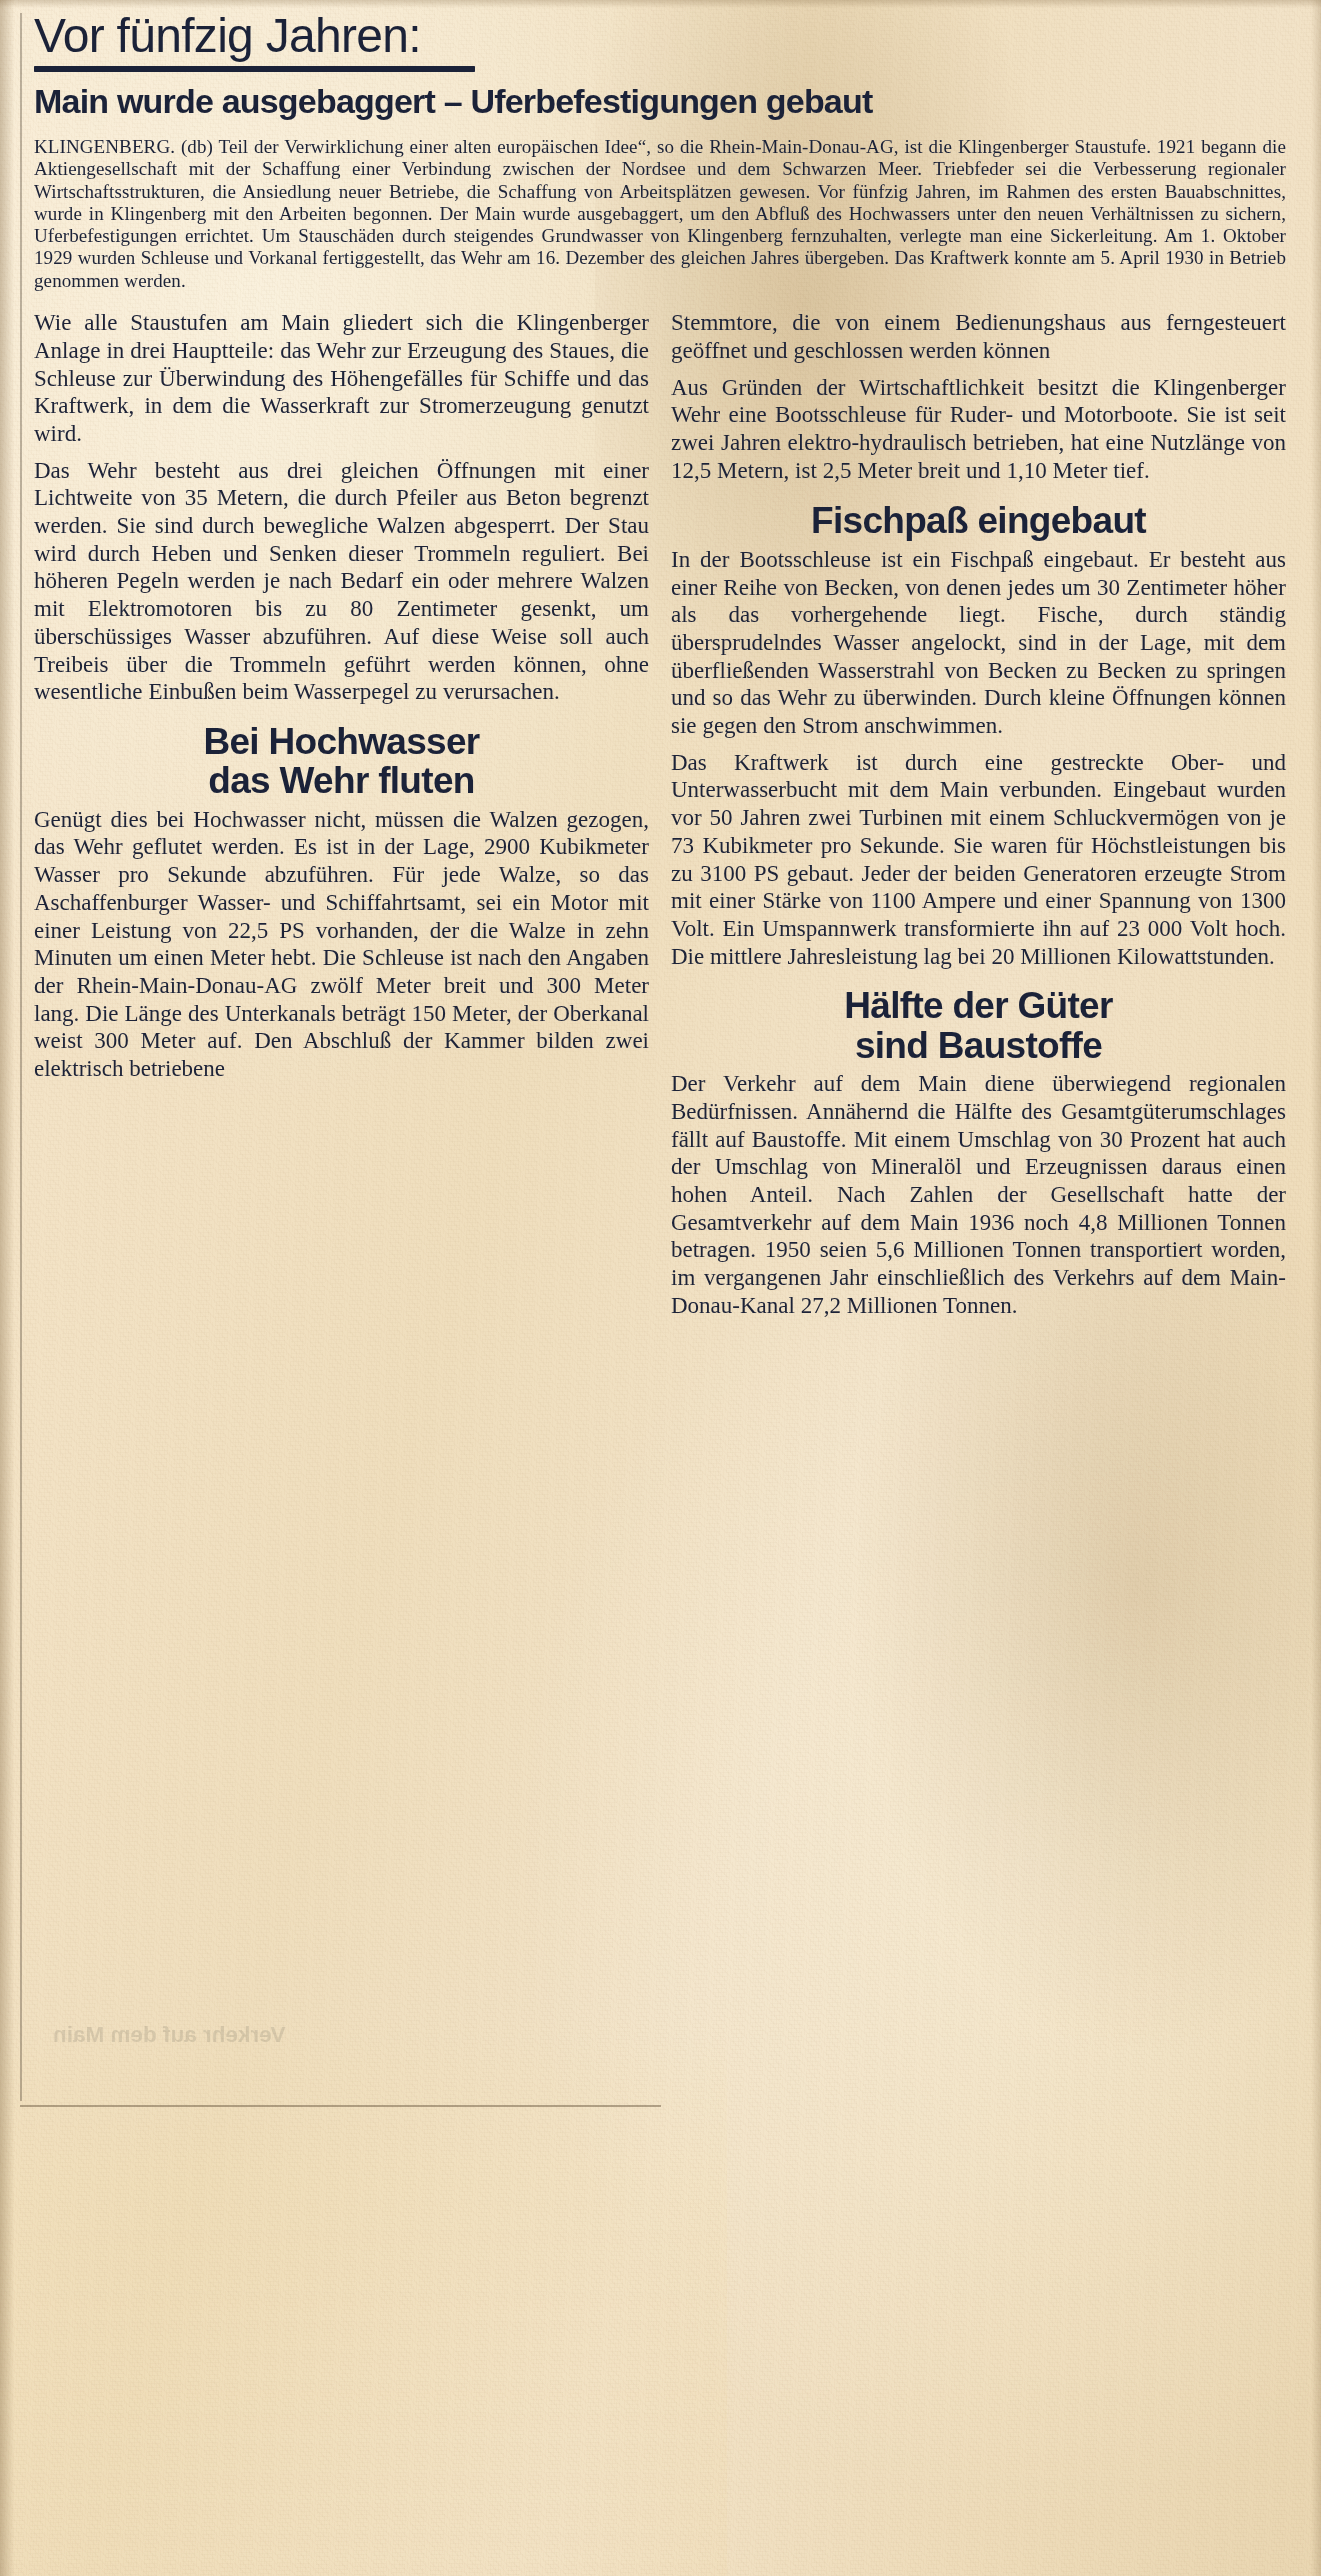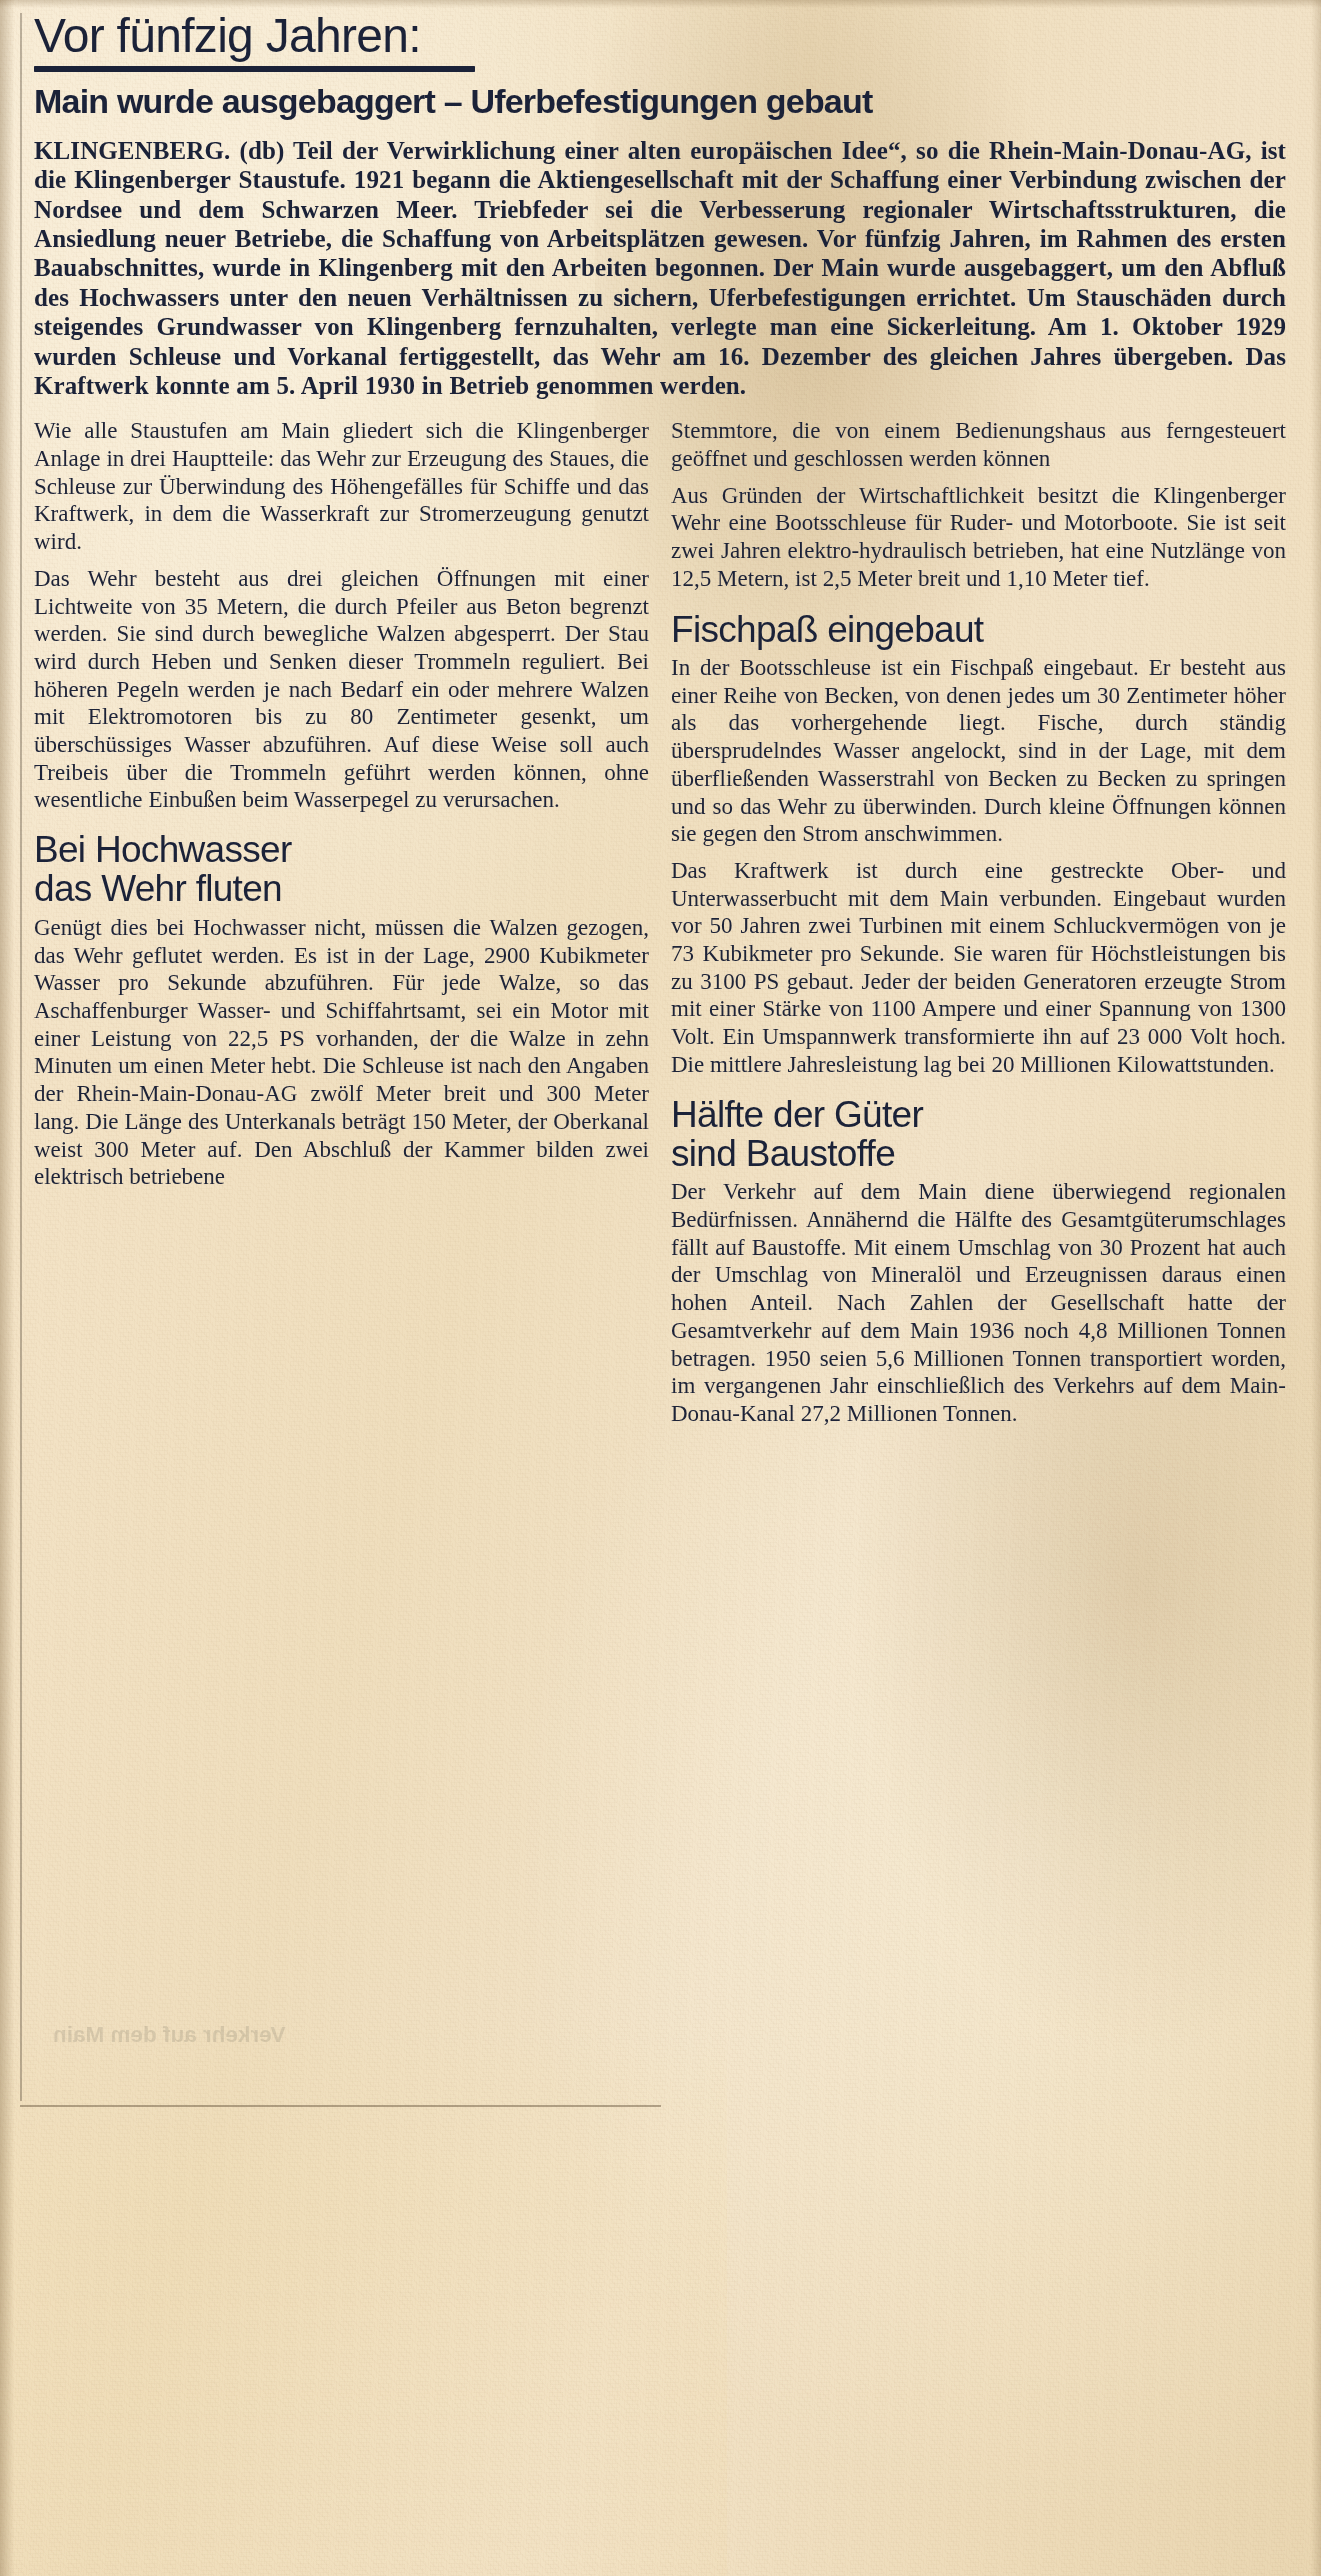--- a/index.html
+++ b/index.html
@@ -131,22 +131,22 @@
     font-weight: 700;
     font-size: 34px;
     line-height: 1.02;
     letter-spacing: -0.8px;
     color: #1b2238;
     margin: 0 0 17px 0;
   }
 
   .lead {
     font-family: "Liberation Serif", serif;
-    font-weight: 700;
-    font-size: 25px;
+    font-weight: 400;
+    font-size: 19px;
     line-height: 1.175;
     text-align: justify;
     letter-spacing: 0.1px;
     color: #1b2238;
     width: 1252px;
     margin: 0 0 17px 0;
     word-spacing: 0.3px;
   }
 
   
@@ -166,26 +166,27 @@
     text-align: justify;
     text-justify: inter-word;
     margin: 0;
     color: #1d2338;
     word-spacing: 0.1px;
   }
   .col p + p { margin-top: 9px; }
 
   .sec {
     font-family: "Liberation Sans", sans-serif;
-    font-weight: 400;
+    font-weight: 700;
     font-size: 37px;
     line-height: 1.06;
     letter-spacing: -0.7px;
     color: #1b2238;
     margin: 16px 0 5.3px 0;
+    text-align: center;
   }
   .sec.first { margin-top: 17px; }
 
   
   .showthrough {
     position: absolute;
     pointer-events: none;
     opacity: .17;
     color: #5d5a4e;
     font-family: "Liberation Sans", sans-serif;

